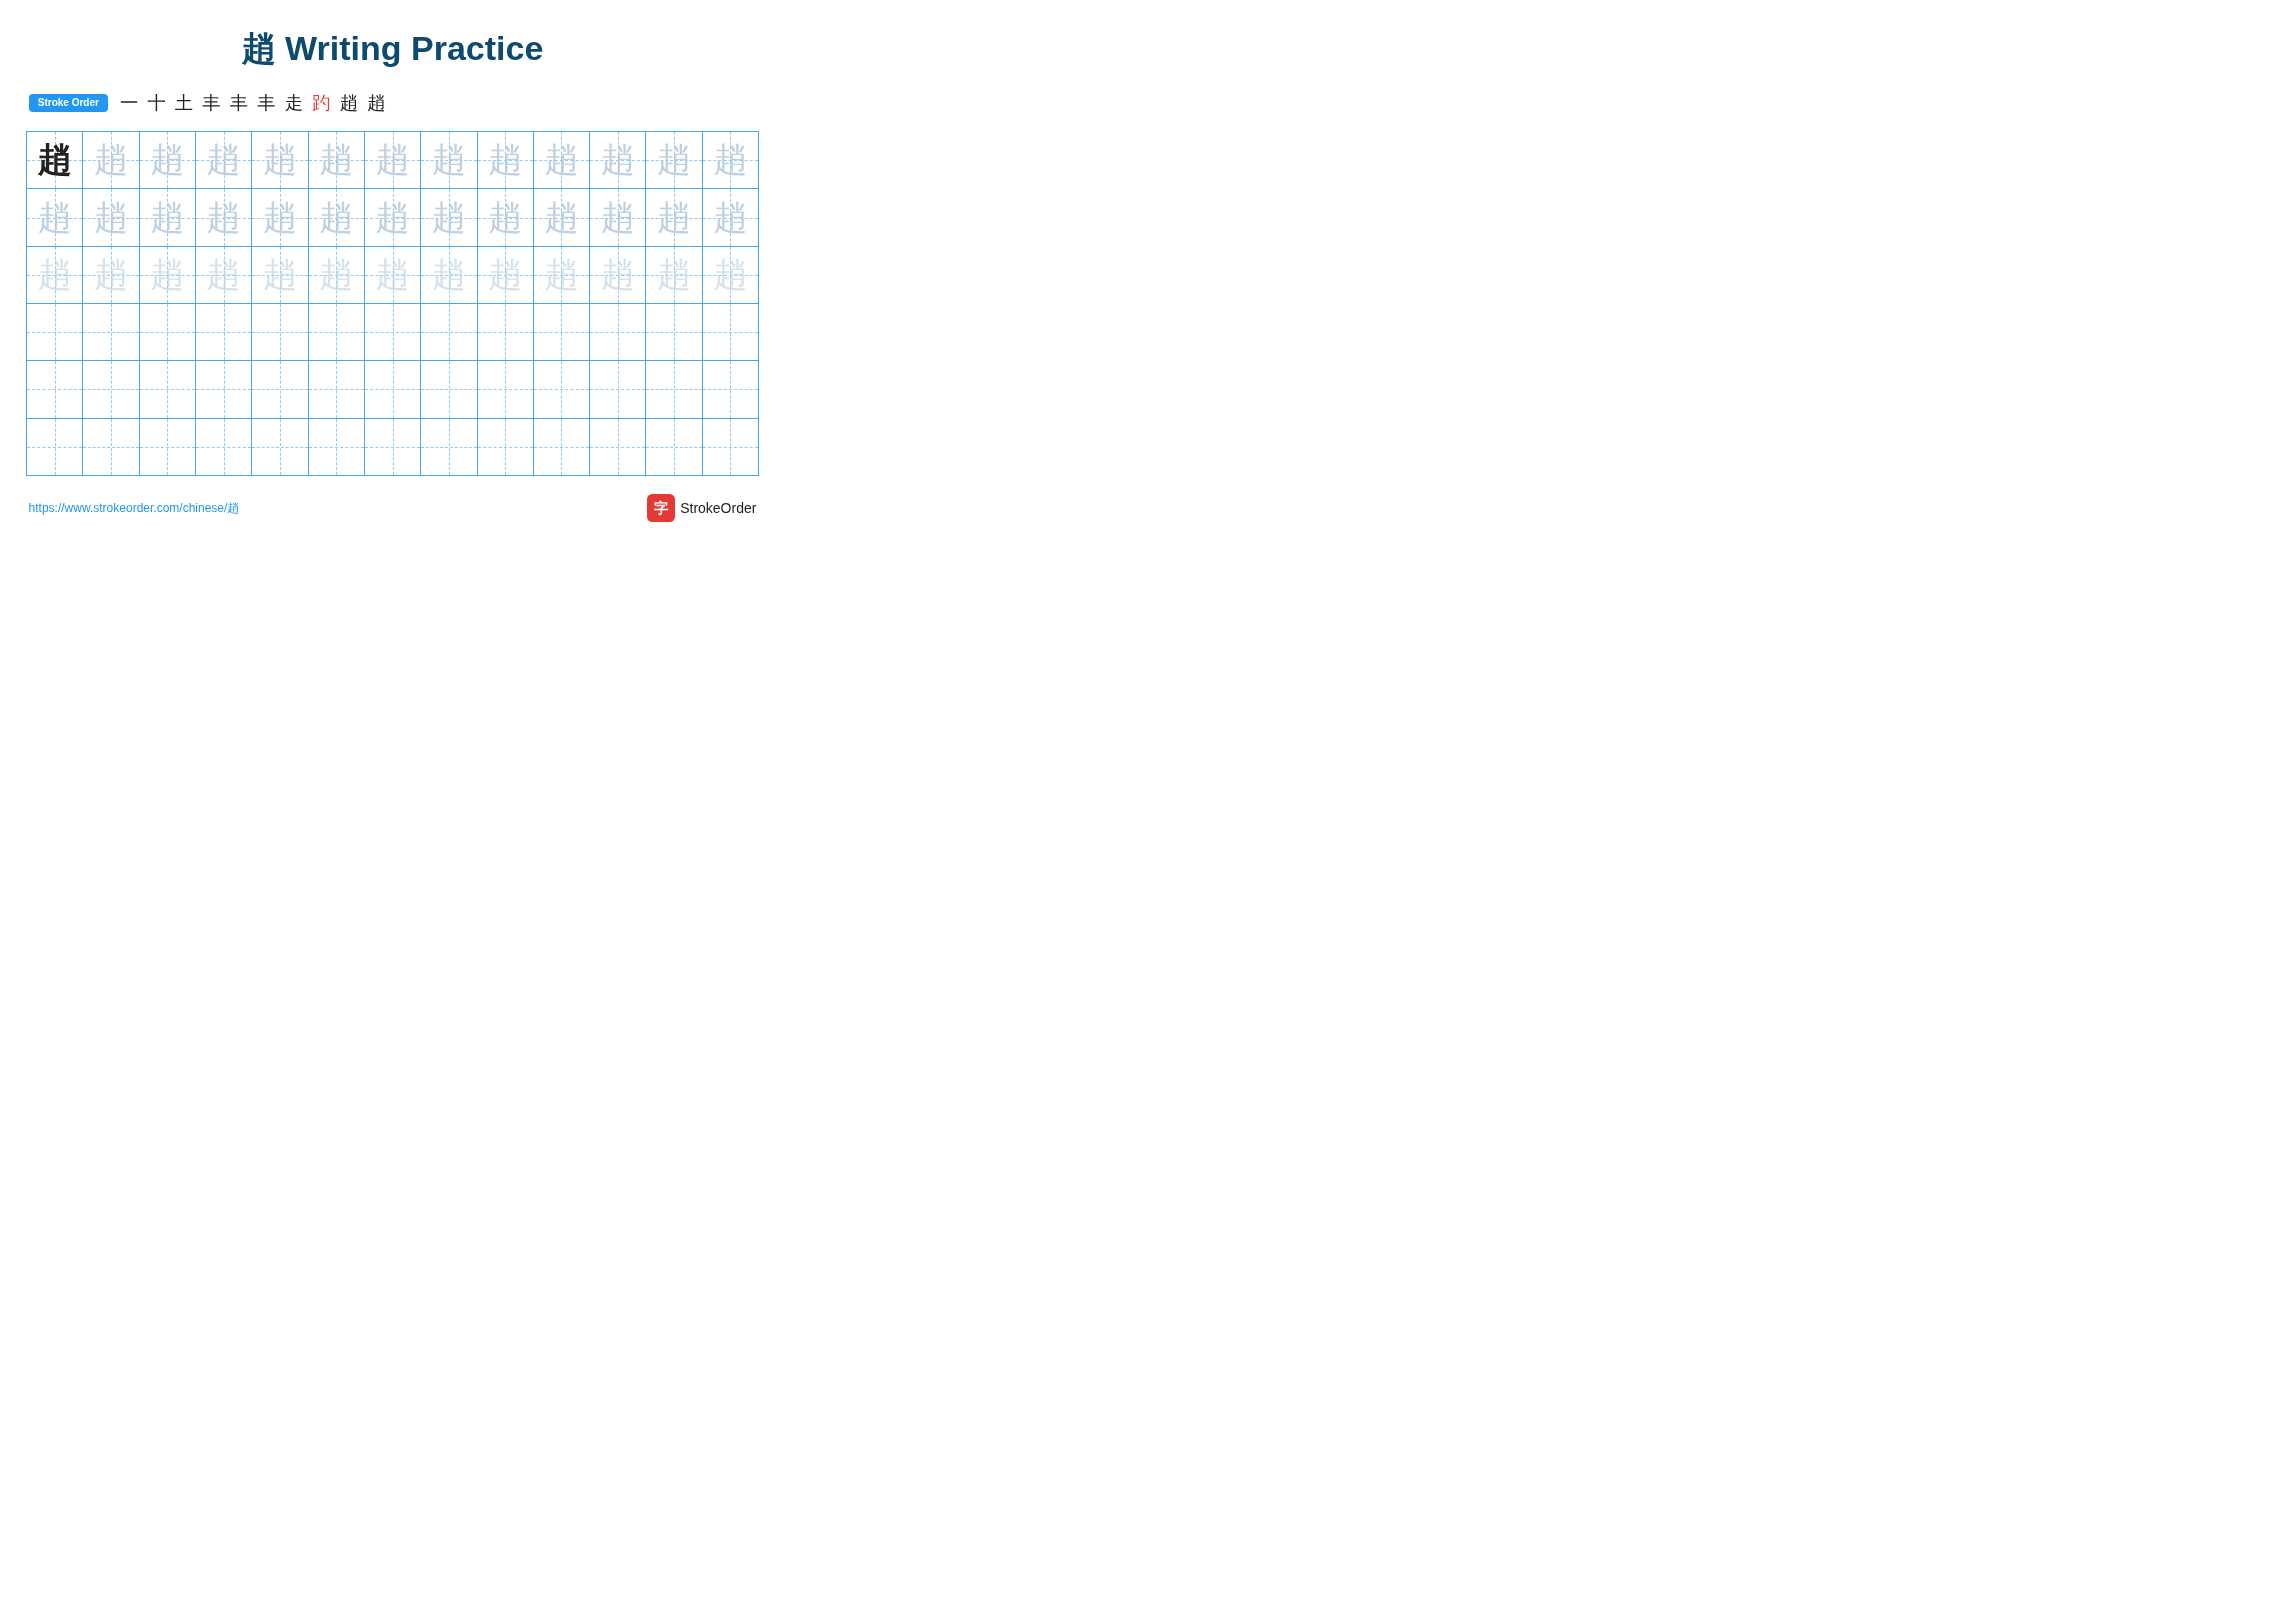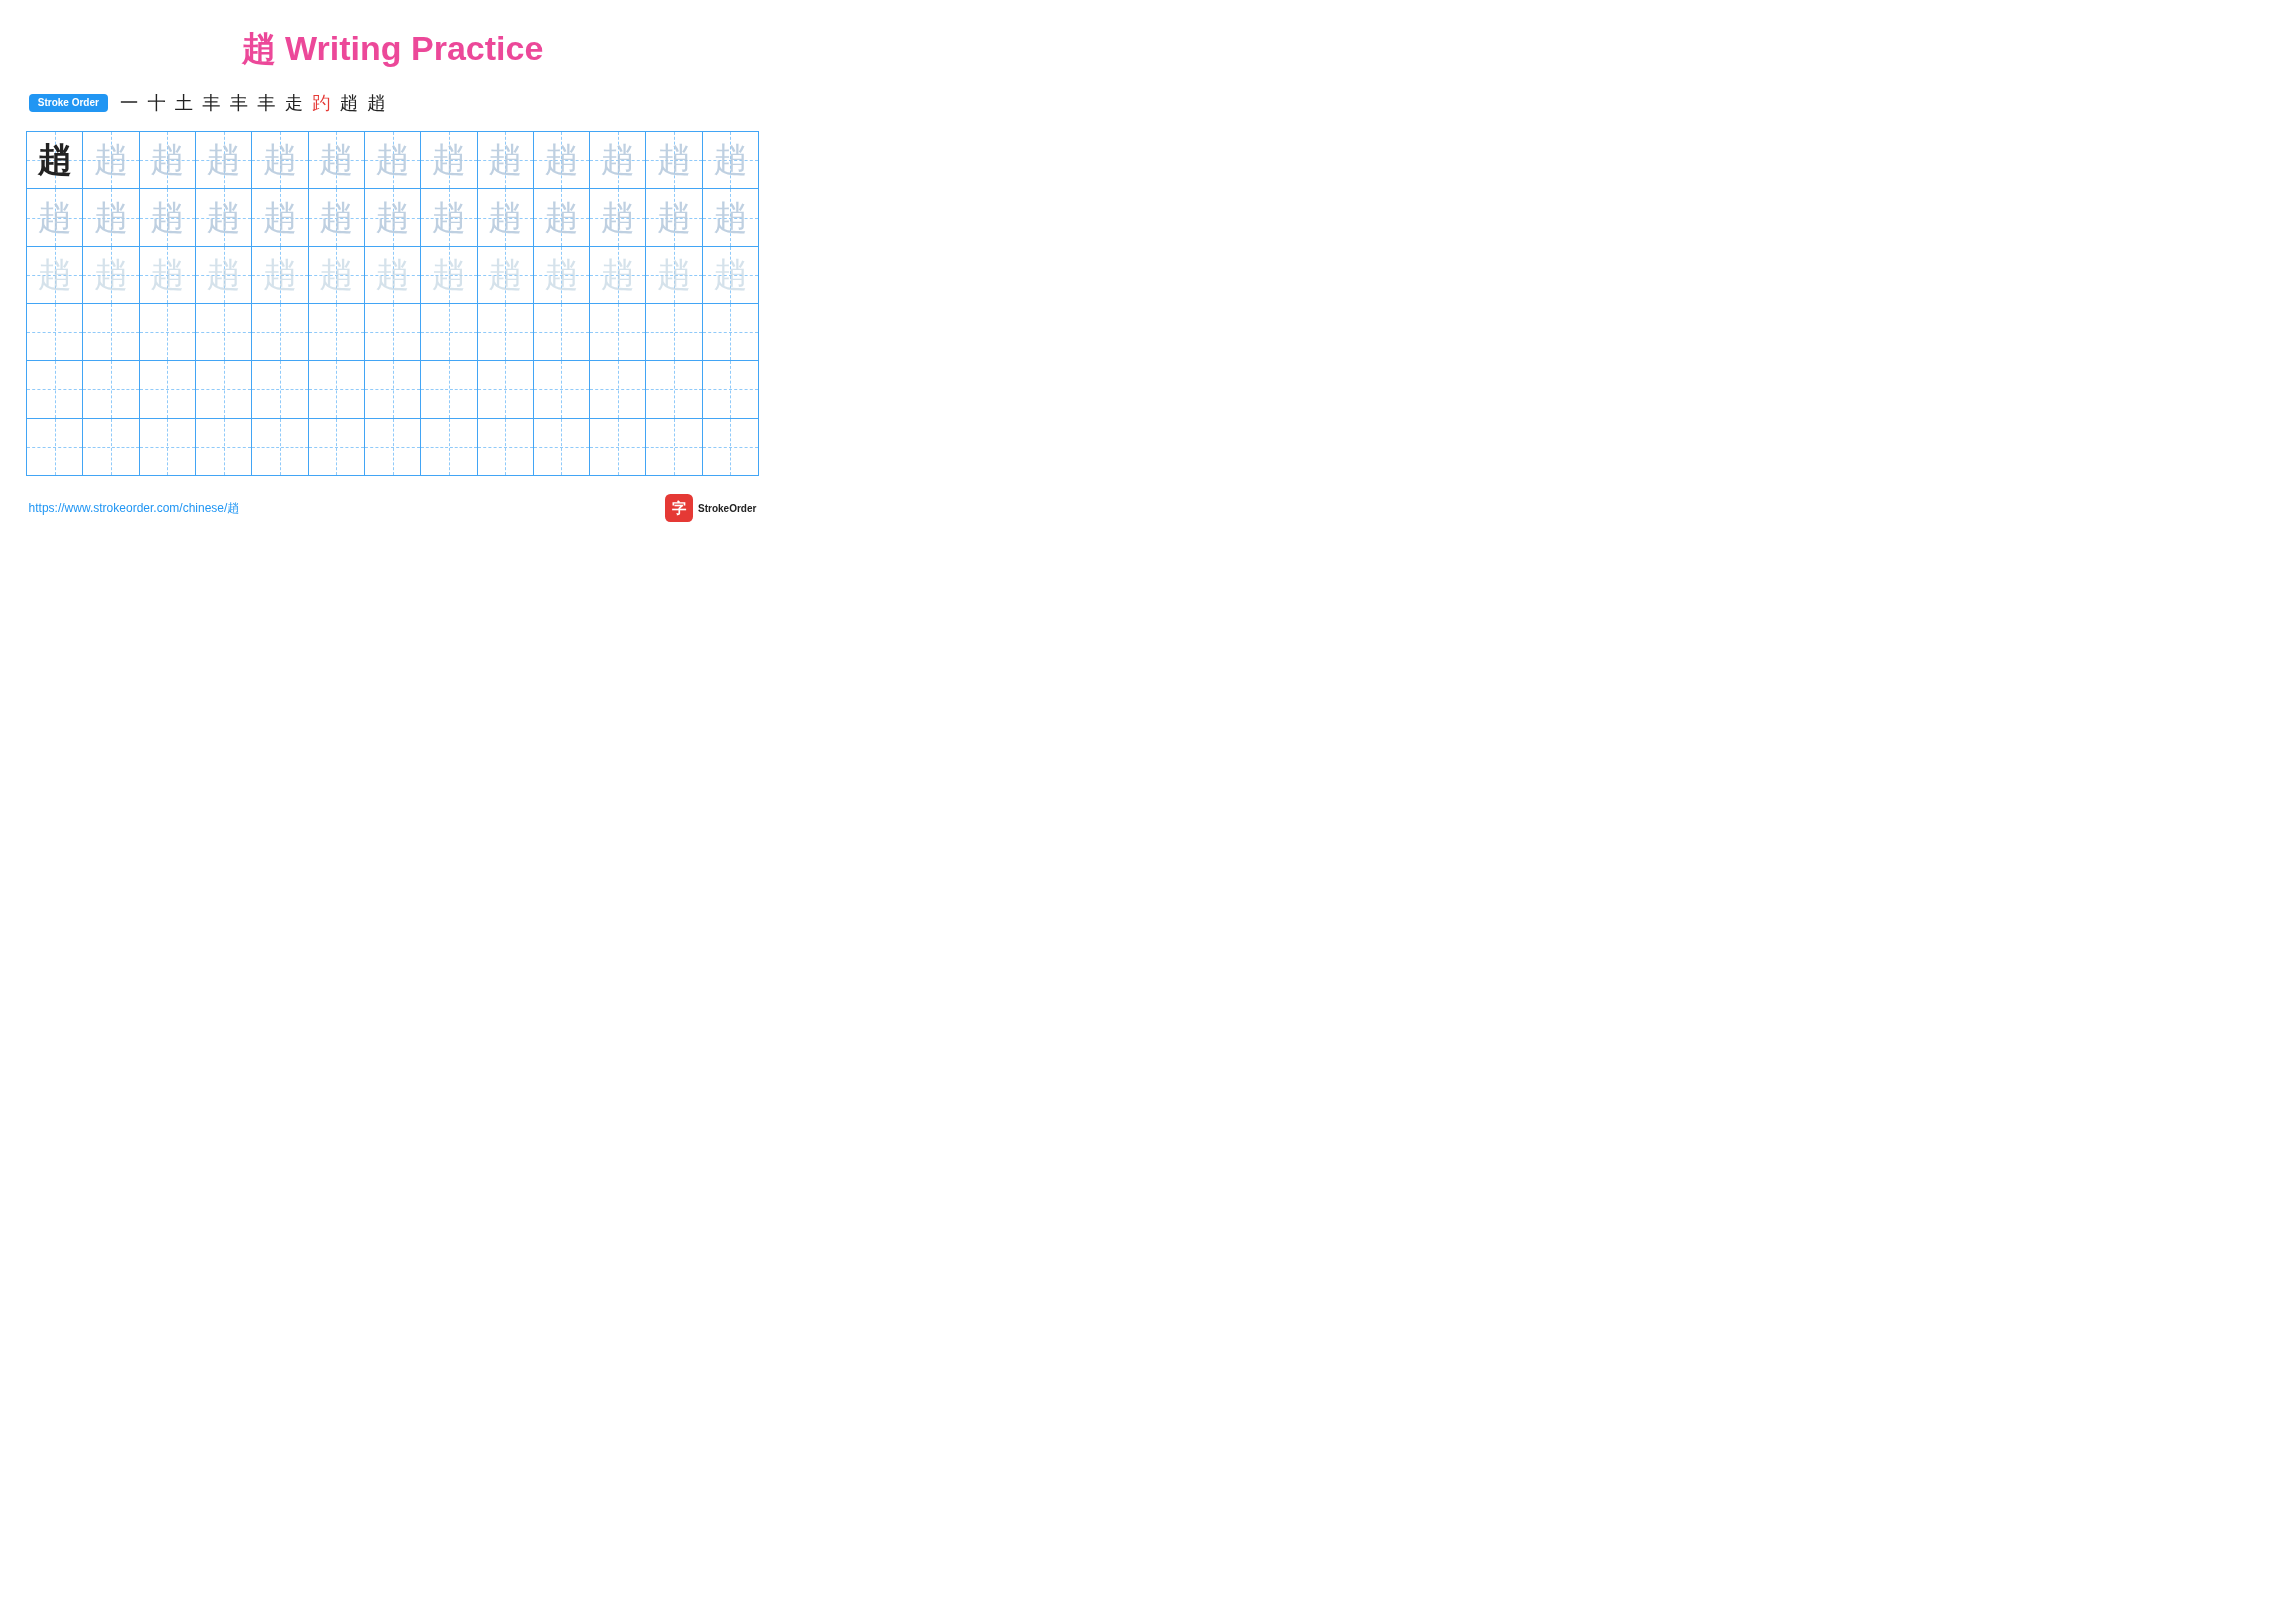--- a/index.html
+++ b/index.html
@@ -8,21 +8,21 @@
       font-family: Arial, sans-serif;
       width: 785px;
       min-height: 556px;
       padding: 19.6px 26px;
     }
 
     .page-title {
       text-align: center;
       font-size: 34px;
       font-weight: bold;
-      color: #ec4899;
+      color: #0c4a6e;
       margin-bottom: 18.3px;
       margin-top: 6.5px;
     }
 
     .stroke-order-row {
       display: flex;
       align-items: center;
       gap: 11.8px;
       margin-bottom: 15.7px;
       padding-left: 2.6px;
@@ -152,22 +152,22 @@
       display: flex;
       align-items: center;
       justify-content: center;
       color: white;
       font-size: 14.4px;
       font-family: 'SimSun', serif;
       font-weight: bold;
     }
 
     .logo-text {
-      font-size: 10px;
-      font-weight: bold;
+      font-size: 14px;
+      font-weight: normal;
       color: #222;
     }
 
     .grid-wrapper {
       border: 1.3px solid #42A5F5;
     }
   </style>
 </head>
 <body>
 

